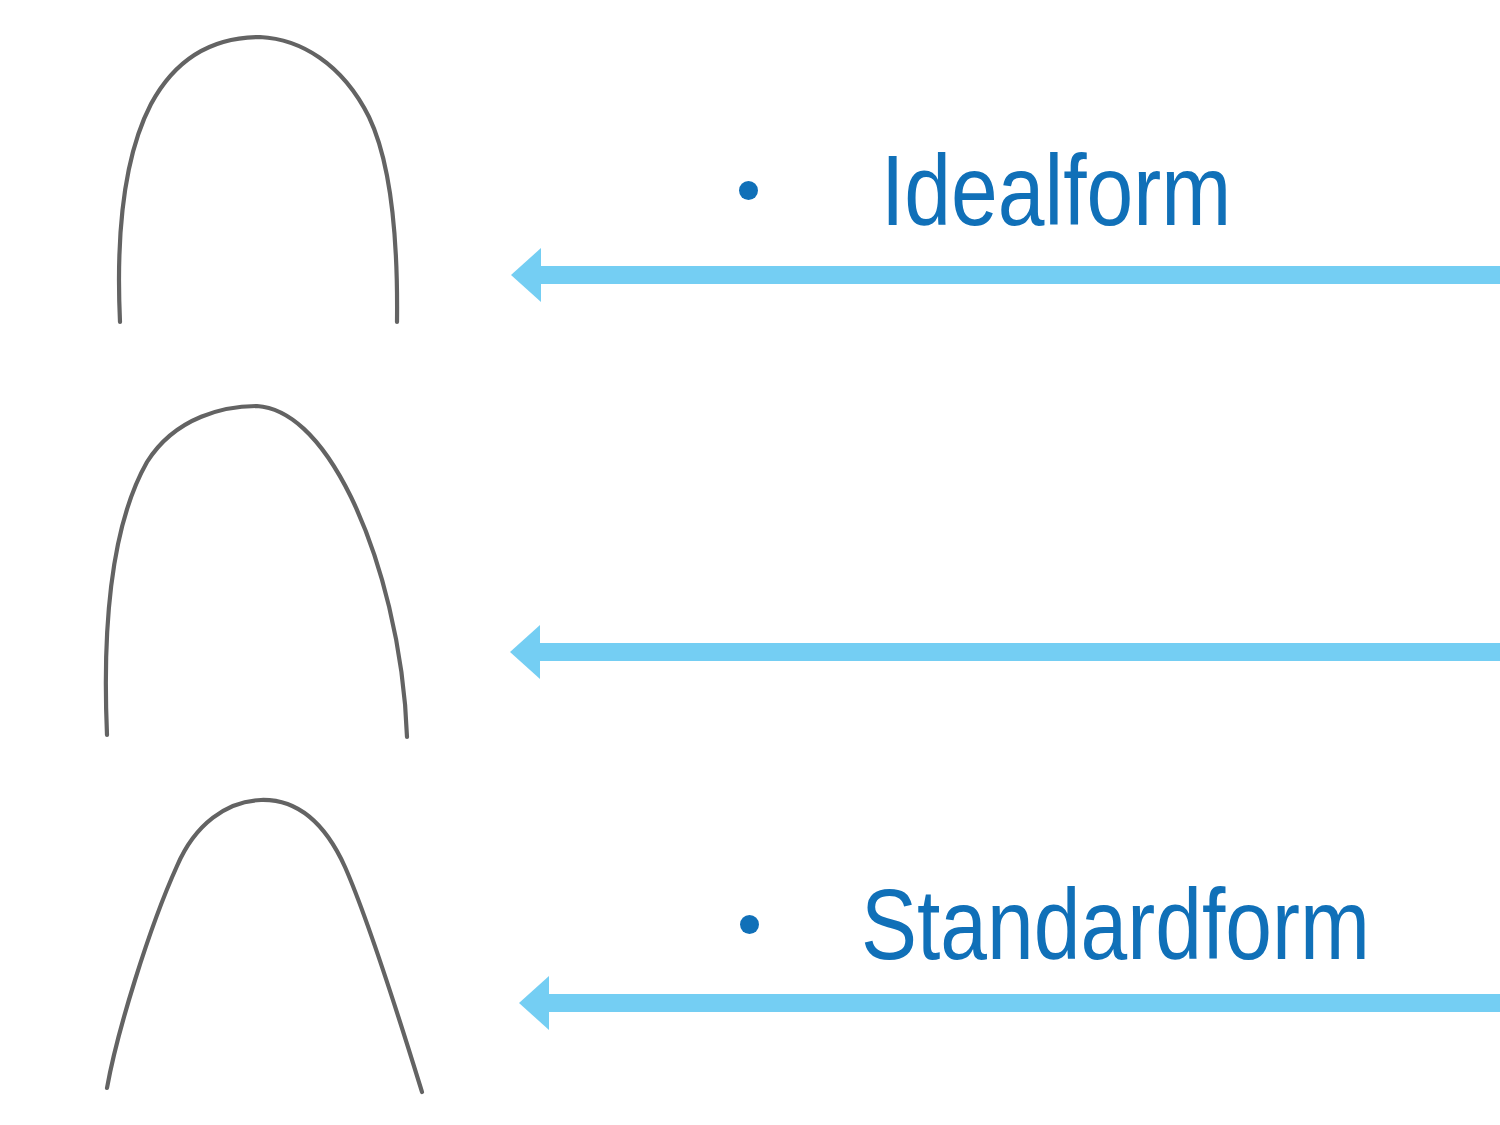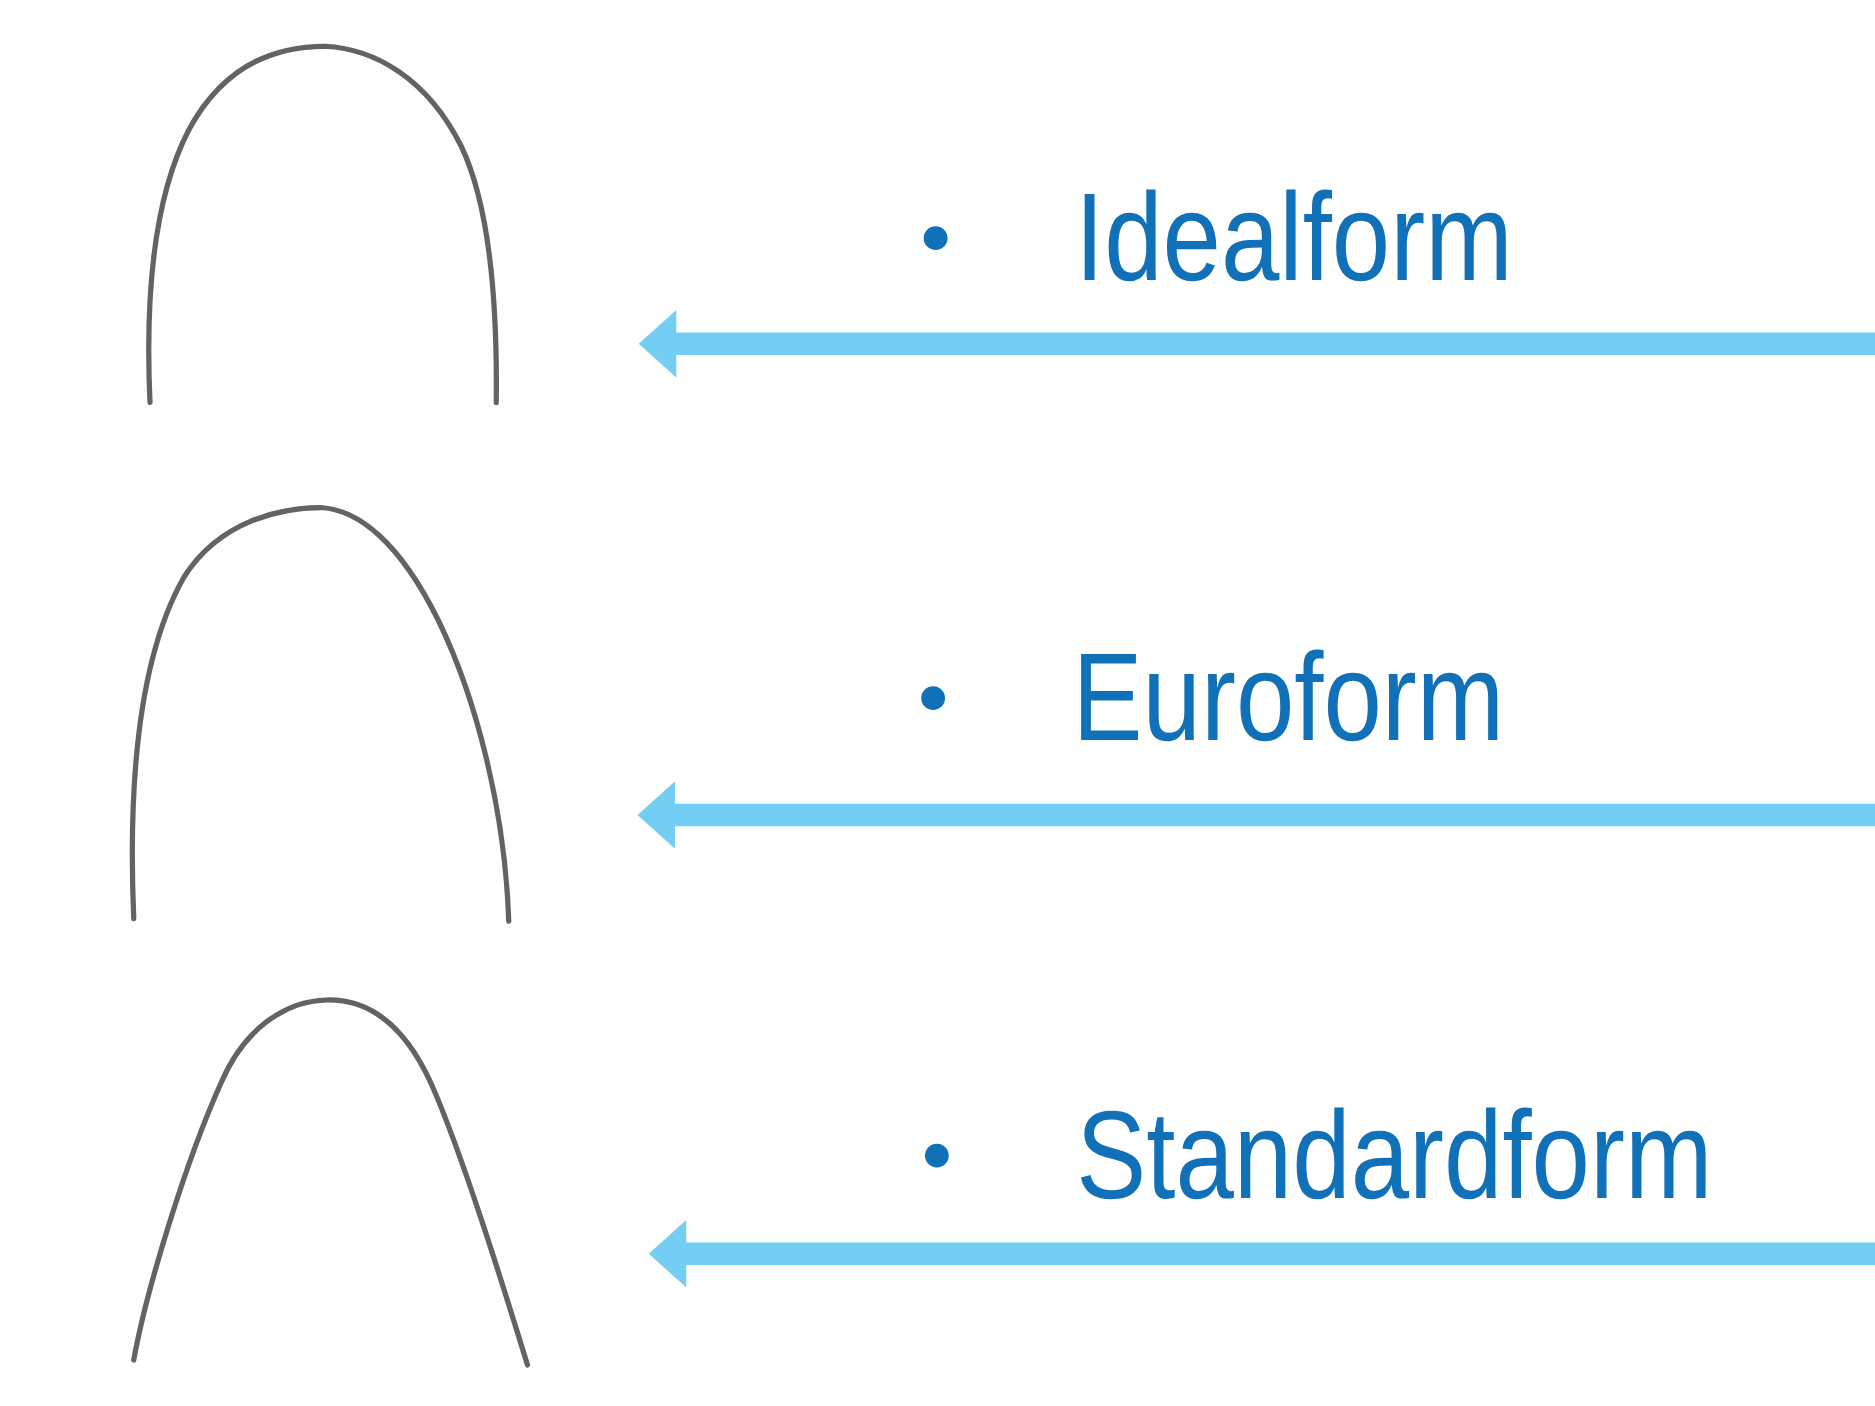--- a/index.html
+++ b/index.html
@@ -24,21 +24,21 @@
   #arch-ideal{left:95px;top:15px;}
   #arch-euro{left:90px;top:390px;}
   #arch-standard{left:85px;top:785px;}
 
   .label-row{
     position:absolute;
     height:120px;
     display:flex;
     align-items:center;
   }
-  #row-ideal{left:739px;top:130px;}
+  #row-ideal{left:739px;top:130px;gap:21px;}
   #row-euro{left:737px;top:498px;}
   #row-standard{left:740px;top:864px;justify-content:flex-end;}
 
   .bullet{
     width:19px;height:19px;border-radius:50%;
     background:var(--bullet);
     flex:0 0 auto;
     margin-right:102px;
   }
   .label-text{
@@ -86,24 +86,20 @@
 
   <svg id="arch-standard" class="arch-svg" width="350" height="320" viewBox="85 785 350 320">
     <path d="M107,1088 C117,1032 149,928 177,866 C195,824 227,801 261,800 C297,799 325,823 345,867 C371,926 405,1037 422,1092"></path>
   </svg>
 
   <div id="row-ideal" class="label-row">
     <span class="bullet"></span>
     <span class="label-text">Idealform</span>
   </div>
 
-  <div id="row-euro" class="label-row">
-    <span class="bullet"></span>
-    <span class="label-text">Euroform</span>
-  </div>
 
   <div id="row-standard" class="label-row">
     <span class="bullet"></span>
     <span class="label-text">Standardform</span>
   </div>
 
   <div id="arrow-ideal" class="arrow">
     <span class="head"></span>
     <span class="shaft"></span>
   </div>

